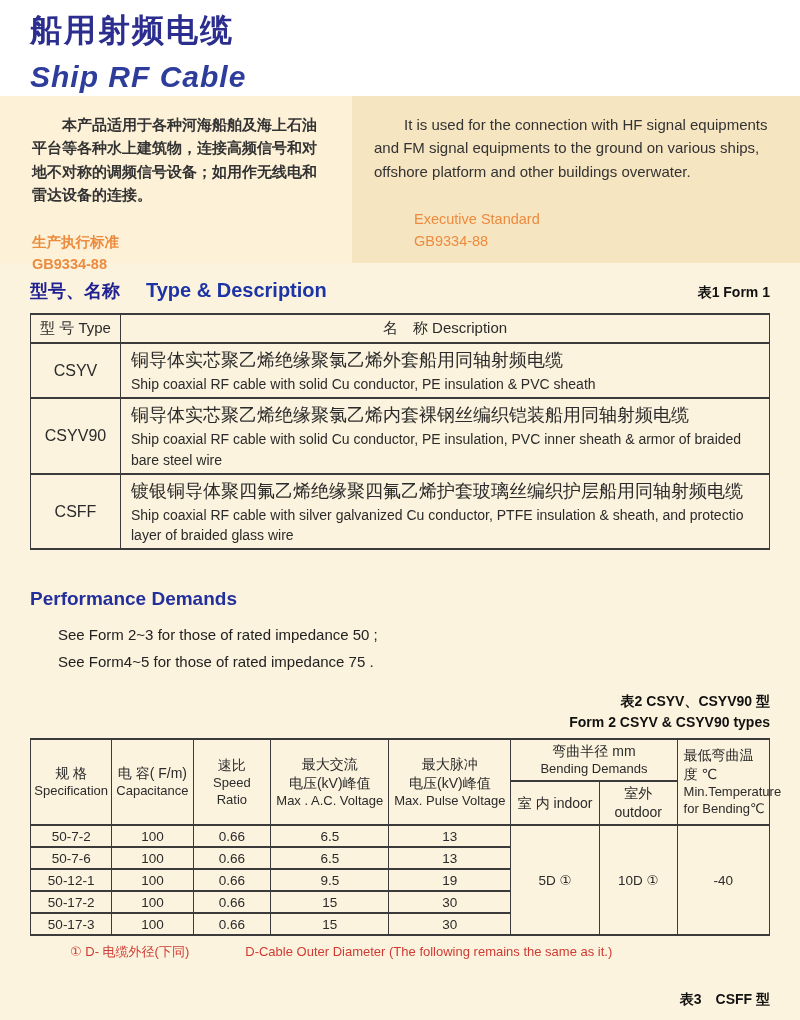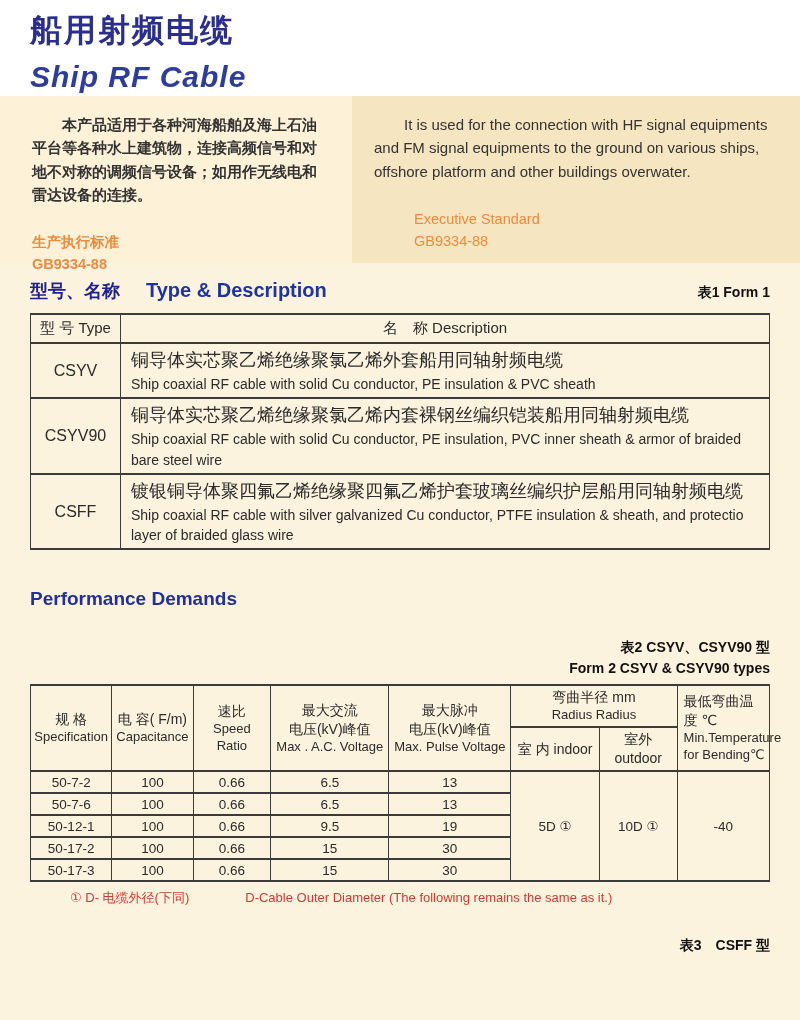--- a/index.html
+++ b/index.html
@@ -137,20 +137,24 @@
           <div class="desc-cn">镀银铜导体聚四氟乙烯绝缘聚四氟乙烯护套玻璃丝编织护层船用同轴射频电缆</div>
           <div class="desc-en">Ship coaxial RF cable with silver galvanized Cu conductor, PTFE insulation &amp; sheath, and protectio layer of braided glass wire</div>
         </td>
       </tr>
     </tbody>
       </table>
 
     <div class="perf">
       <div class="perf-right">
         <div class="perf-en-head">Performance Demands</div>
+        <div class="perf-lines-en">
+          <div>See Form 2~3 for those of rated impedance 50  ;</div>
+          <div>See Form4~5 for those of rated impedance 75  .</div>
+        </div>
       </div>
     </div>
 
     <div class="form-caption">
       <div>表2 CSYV、CSYV90 型</div>
       <div>Form 2  CSYV &amp; CSYV90 types</div>
     </div>
 
     <table class="dt t2">
       <colgroup>
@@ -182,21 +186,21 @@
           <div class="h-line-cn">电压(kV)峰值</div>
           <div class="h-line-en">Max . A.C. Voltage</div>
         </th>
         <th rowspan="2">
           <div class="h-line-cn">最大脉冲</div>
           <div class="h-line-cn">电压(kV)峰值</div>
           <div class="h-line-en">Max. Pulse Voltage</div>
         </th>
         <th colspan="2">
           <div class="h-line-cn">弯曲半径  mm</div>
-          <div class="h-line-en">Radius Radius</div>
+          <div class="h-line-en">Bending Demands</div>
         </th>
         <th rowspan="2" class="temp-th">
           <div class="h-line-cn">最低弯曲温度 ℃</div>
           <div class="h-line-en">Min.Temperature</div>
           <div class="h-line-en">for Bending℃</div>
         </th>
       </tr>
       <tr>
         <th>
               <div class="h-line-cn">室 内 indoor</div>

